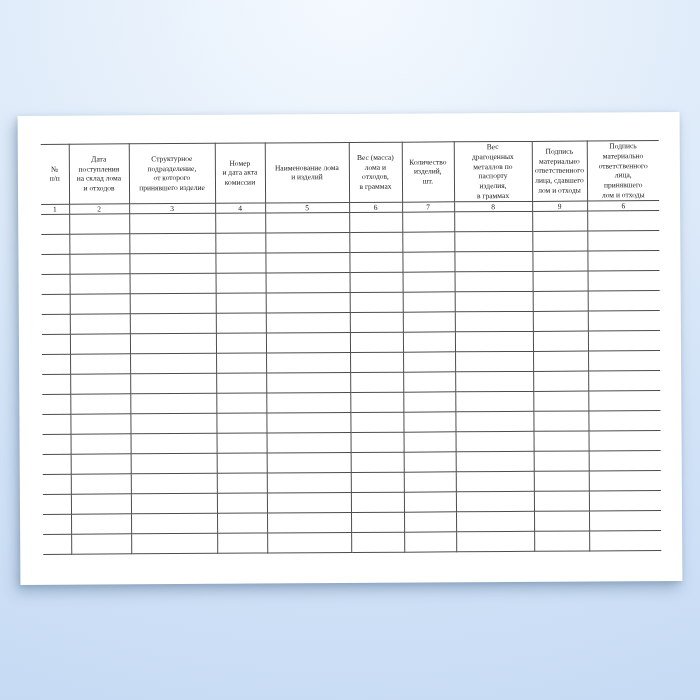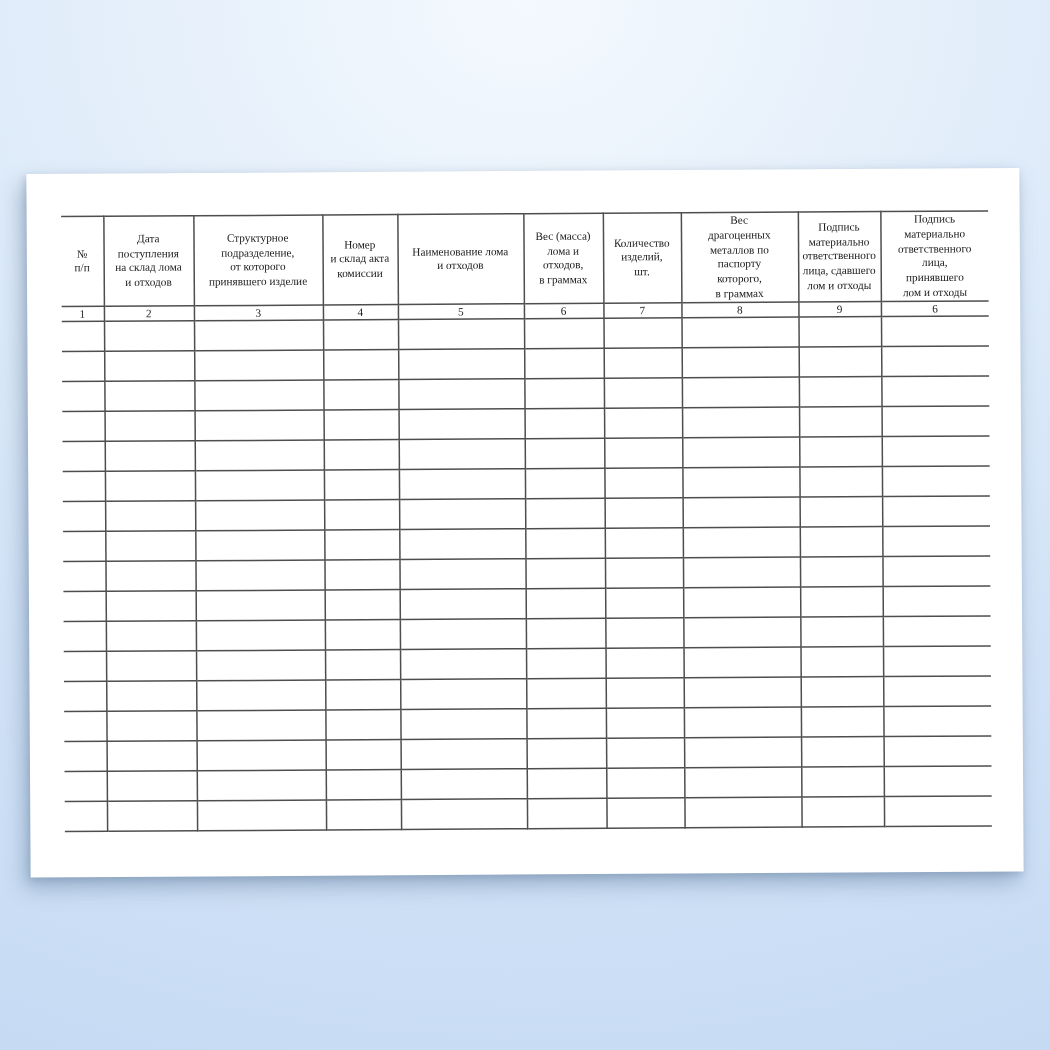--- a/index.html
+++ b/index.html
@@ -62,36 +62,36 @@
 п/п</td>
           <td>Дата
 поступления
 на склад лома
 и отходов</td>
           <td>Структурное
 подразделение,
 от которого
 принявшего изделие</td>
           <td>Номер
-и склад акта
+и дата акта
 комиссии</td>
           <td>Наименование лома
-и отходов</td>
+и изделий</td>
           <td>Вес (масса)
 лома и
 отходов,
 в граммах</td>
           <td>Количество
 изделий,
 шт.</td>
           <td>Вес
 драгоценных
 металлов по
 паспорту
-которого,
+изделия,
 в граммах</td>
           <td>Подпись
 материально
 ответственного
 лица, сдавшего
 лом и отходы</td>
           <td class="last">Подпись
 материально
 ответственного
 лица,

